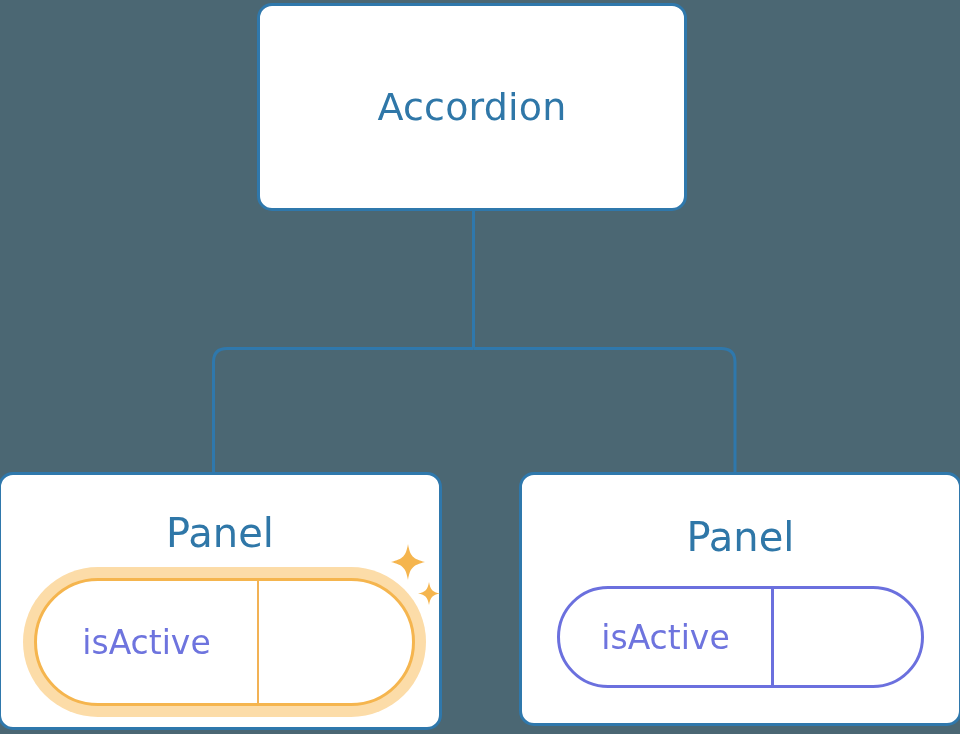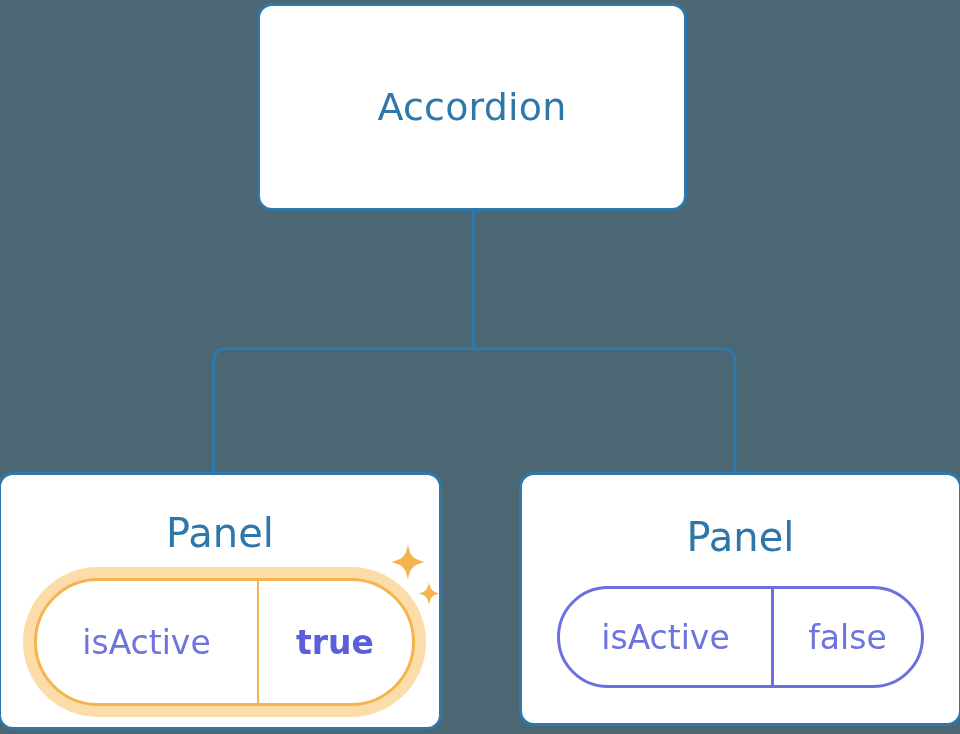--- a/index.html
+++ b/index.html
@@ -104,34 +104,32 @@
   <div class="card" id="root-card">
     <span class="root-title">Accordion</span>
   </div>
 
   <div class="card panel-card" id="panel-left">
     <span class="panel-title">Panel</span>
 
     <div class="pill-wrap" id="pill-left-wrap">
       <div class="pill pill--hl">
         <span class="pill-key">isActive</span>
-        <span class="pill-val">true</span>
       </div>
     </div>
   </div>
 
   <svg class="sparkles" id="sparkles-left" viewBox="0 0 60 70" width="60" height="70">
     <path d="M23 2 C25 14 28 17 40 20 C28 23 25 26 23 38 C21 26 18 23 6 20 C18 17 21 14 23 2 Z" fill="#F5B54E"></path>
     <path d="M44 40 C45.5 48 47.5 50 55 51.5 C47.5 53 45.5 55 44 63 C42.5 55 40.5 53 33 51.5 C40.5 50 42.5 48 44 40 Z" fill="#F5B54E"></path>
   </svg>
 
   <div class="card panel-card" id="panel-right">
     <span class="panel-title">Panel</span>
 
     <div class="pill-wrap" id="pill-right-wrap">
       <div class="pill pill--plain">
         <span class="pill-key">isActive</span>
-        <span class="pill-val">false</span>
       </div>
     </div>
   </div>
 
 </div>
 
 </body></html>

